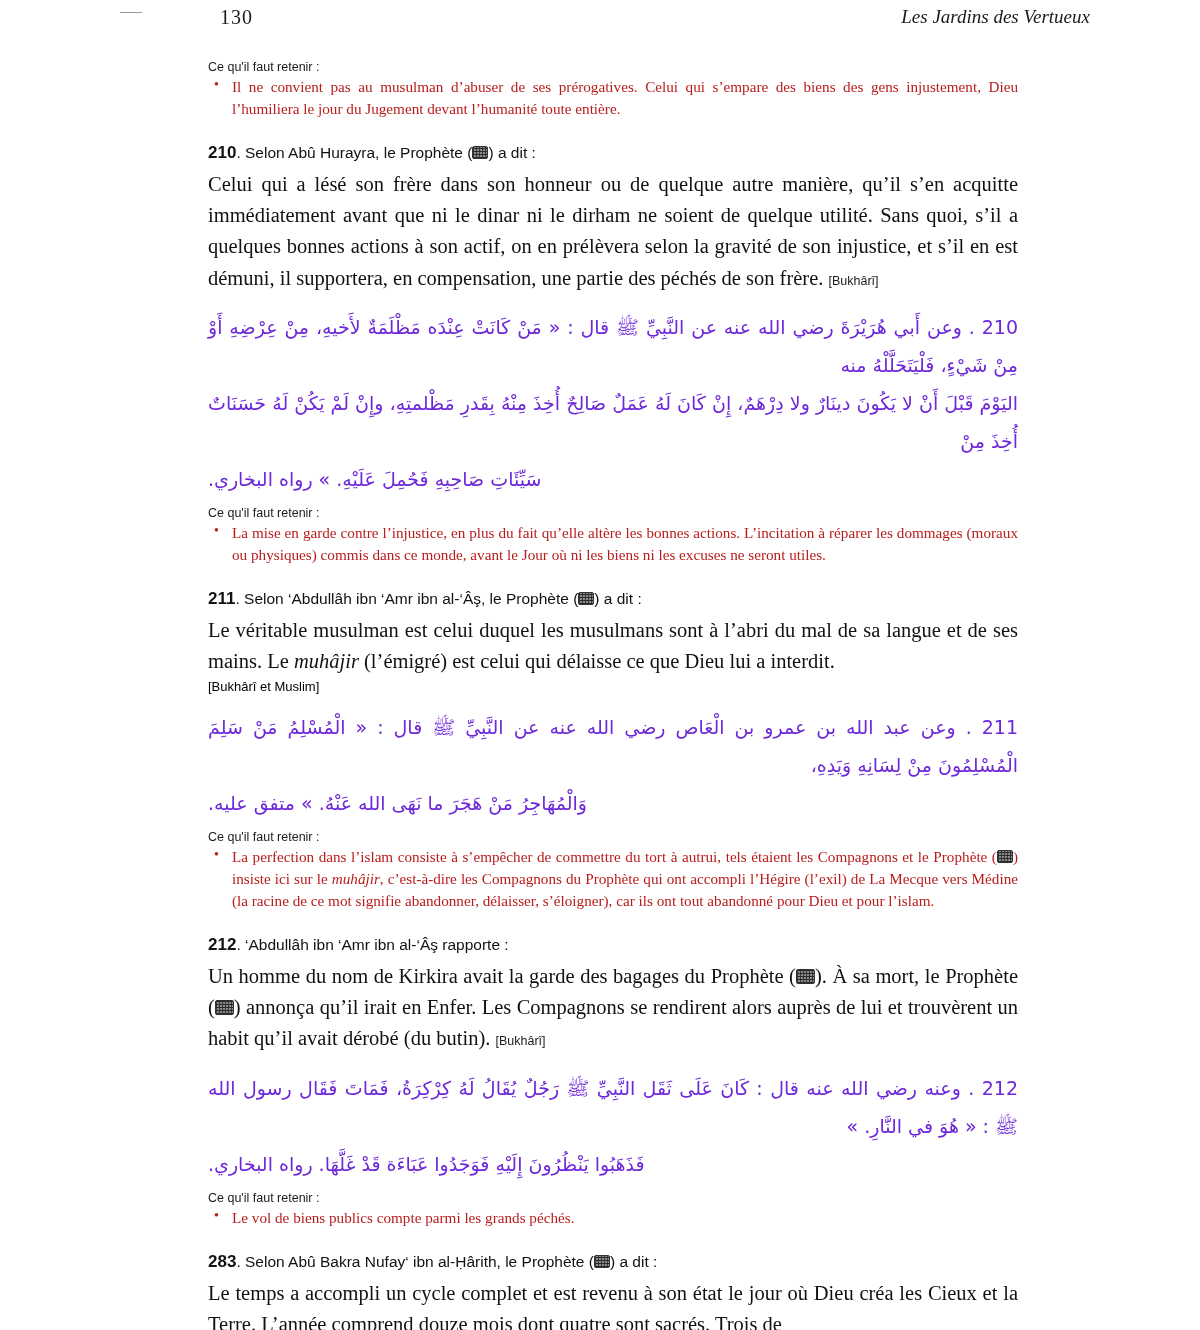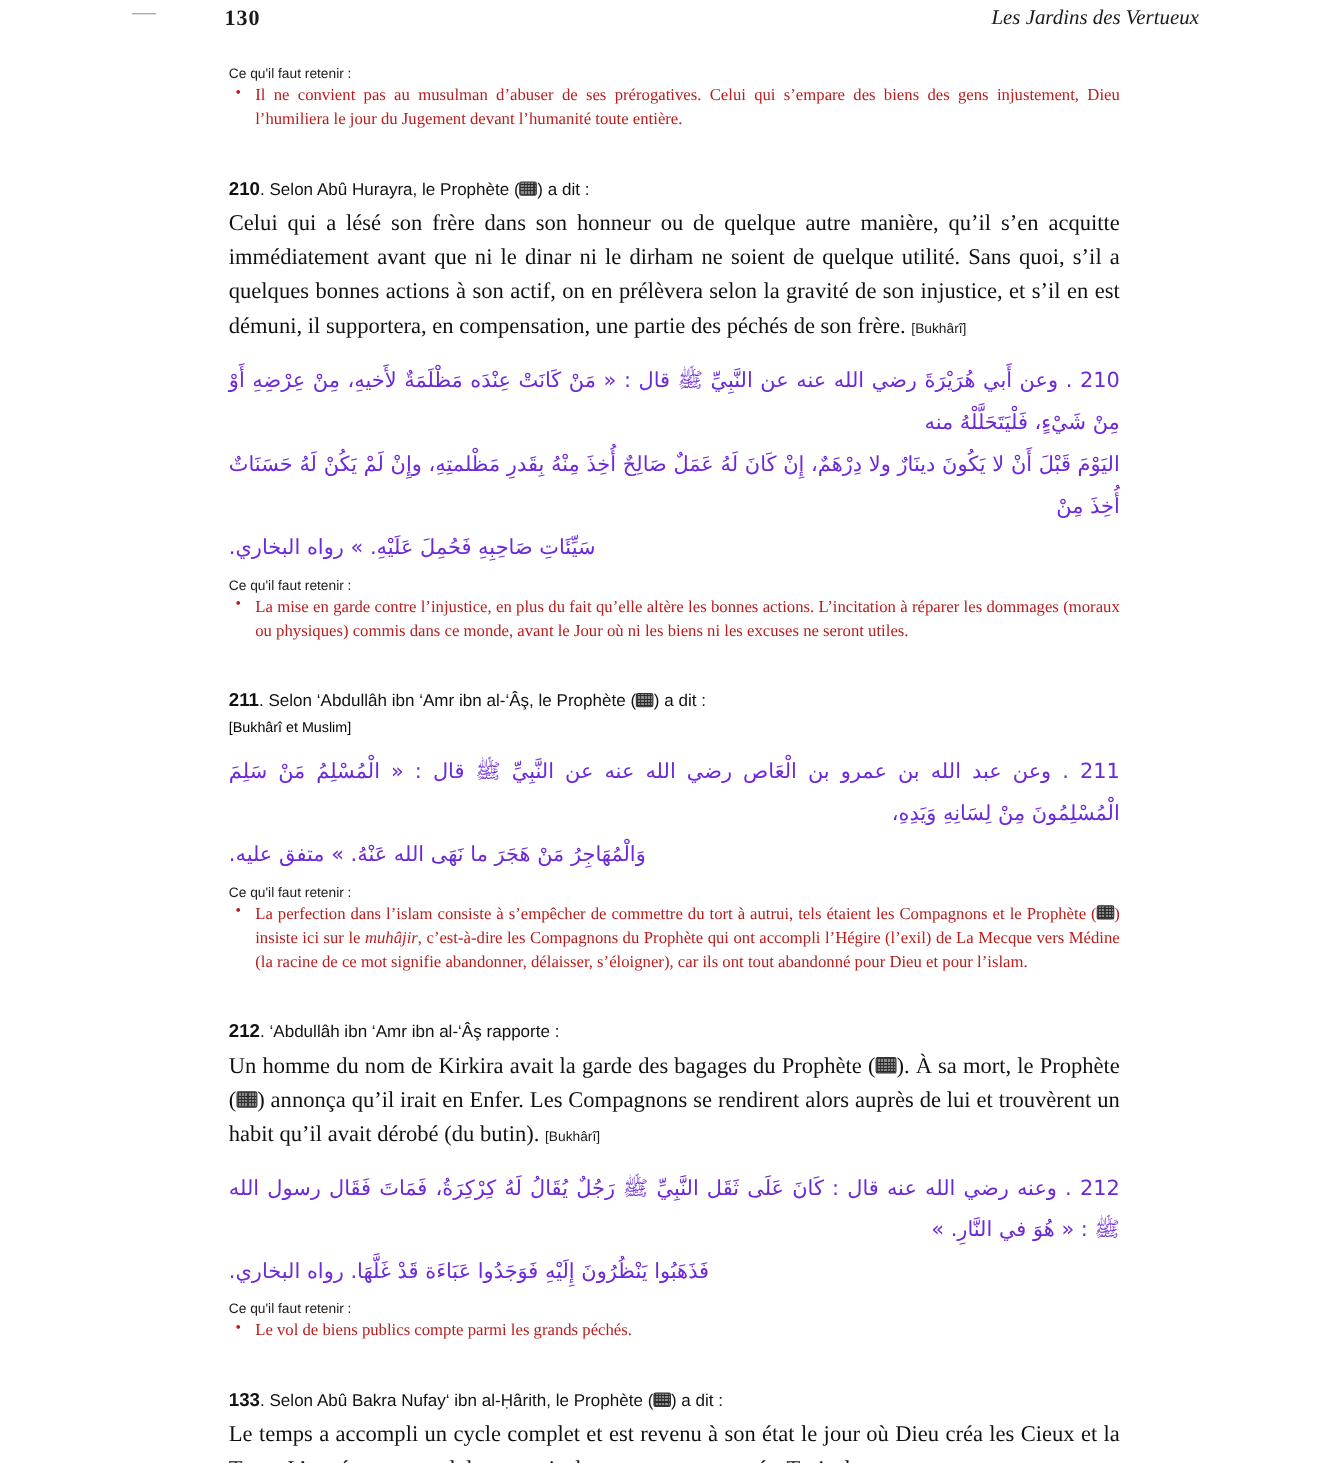--- a/index.html
+++ b/index.html
@@ -31,27 +31,26 @@
   }
   .header .dash {
     position: absolute;
     left: 0;
     top: 6px;
     width: 22px;
     border-top: 1px solid #999;
   }
   .folio {
     position: absolute;
-    left: 84px;
+    left: 100px;
     top: 0;
     font-family: "Liberation Serif", serif;
     font-size: 20px;
     letter-spacing: 1px;
     color: #1a1a1a;
-    font-weight: bold;
   }
   .running-title {
     position: absolute;
     right: 0;
     top: 0;
     font-family: "Liberation Serif", serif;
     font-style: italic;
     font-size: 19px;
     color: #1a1a1a;
   }
@@ -83,21 +82,21 @@
     margin-bottom: 0;
   }
   ul.notes li::before {
     content: "\2022";
     position: absolute;
     left: 6px;
     top: -1px;
     font-size: 14px;
   }
   .hadith {
-    margin-top: 42px;
+    margin-top: 23px;
   }
   .hadith-head {
     font-family: "Liberation Sans", sans-serif;
     font-size: 15.5px;
     color: #111;
     margin-bottom: 6px;
   }
   .hadith-head .num {
     font-weight: bold;
     font-size: 17px;
@@ -197,20 +196,23 @@
         <ul class="notes">
           <li>La mise en garde contre l’injustice, en plus du fait qu’elle altère les bonnes actions. L’incitation à réparer les dommages (moraux ou physiques) commis dans ce monde, avant le Jour où ni les biens ni les excuses ne seront utiles.</li>
         </ul>
       </div>
     </div>
 
     <div class="hadith">
       <div class="hadith-head">
         <span class="num">211</span><span>. Selon ‘Abdullâh ibn ‘Amr ibn al-‘Âş, le Prophète (</span><span class="pbuh pbuh-sm"></span><span>) a dit :</span>
       </div>
+      <div class="hadith-text">
+        <span>Le véritable musulman est celui duquel les musulmans sont à l’abri du mal de sa langue et de ses mains. Le </span><em>muhâjir</em><span> (l’émigré) est celui qui délaisse ce que Dieu lui a interdit.</span>
+      </div>
       <div class="src-block">[Bukhârî et Muslim]</div>
       <div class="arabic">
         <span class="arabic-line">211 . وعن عبد الله بن عمرو بن الْعَاص رضي الله عنه عن النَّبِيِّ ﷺ قال : « الْمُسْلِمُ مَنْ سَلِمَ الْمُسْلِمُونَ مِنْ لِسَانِهِ وَيَدِهِ،</span>
         <span class="arabic-line center">وَالْمُهَاجِرُ مَنْ هَجَرَ ما نَهَى الله عَنْهُ. » متفق عليه.</span>
       </div>
       <div class="notes-block">
         <div class="note-label">Ce qu'il faut retenir :</div>
         <ul class="notes">
           <li><span>La perfection dans l’islam consiste à s’empêcher de commettre du tort à autrui, tels étaient les Compagnons et le Prophète (</span><span class="pbuh pbuh-sm"></span><span>) insiste ici sur le </span><em>muhâjir</em><span>, c’est-à-dire les Compagnons du Prophète qui ont accompli l’Hégire (l’exil) de La Mecque vers Médine (la racine de ce mot signifie abandonner, délaisser, s’éloigner), car ils ont tout abandonné pour Dieu et pour l’islam.</span></li>
         </ul>
@@ -232,21 +234,21 @@
       <div class="notes-block">
         <div class="note-label">Ce qu'il faut retenir :</div>
         <ul class="notes">
           <li>Le vol de biens publics compte parmi les grands péchés.</li>
         </ul>
       </div>
     </div>
 
     <div class="hadith">
       <div class="hadith-head">
-        <span class="num">133</span><span>. Selon Abû Bakra Nufay‘ ibn al-Ḥârith, le Prophète (</span><span class="pbuh pbuh-sm"></span><span>) a dit :</span>
+        <span class="num">283</span><span>. Selon Abû Bakra Nufay‘ ibn al-Ḥârith, le Prophète (</span><span class="pbuh pbuh-sm"></span><span>) a dit :</span>
       </div>
       <div class="hadith-text">
         <span>Le temps a accompli un cycle complet et est revenu à son état le jour où Dieu créa les Cieux et la Terre. L’année comprend douze mois dont quatre sont sacrés. Trois de</span>
       </div>
     </div>
 
   </div>
 </div>
 
 </body></html>

